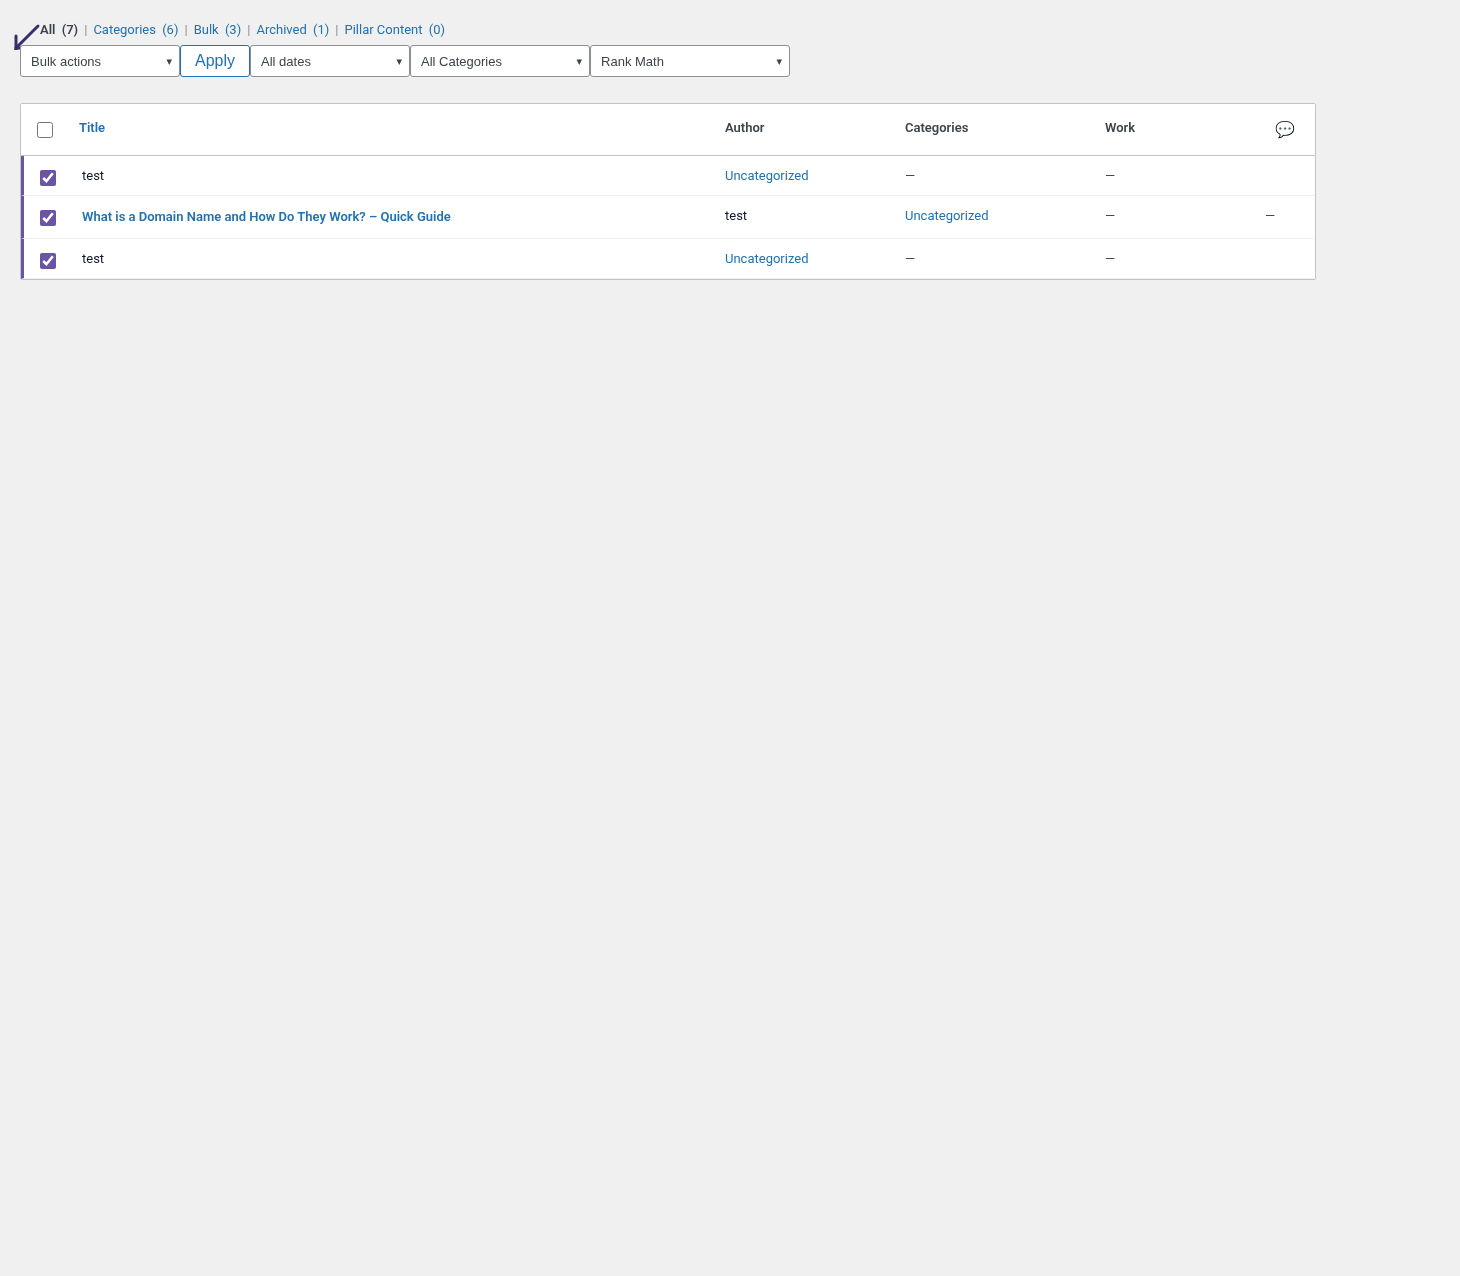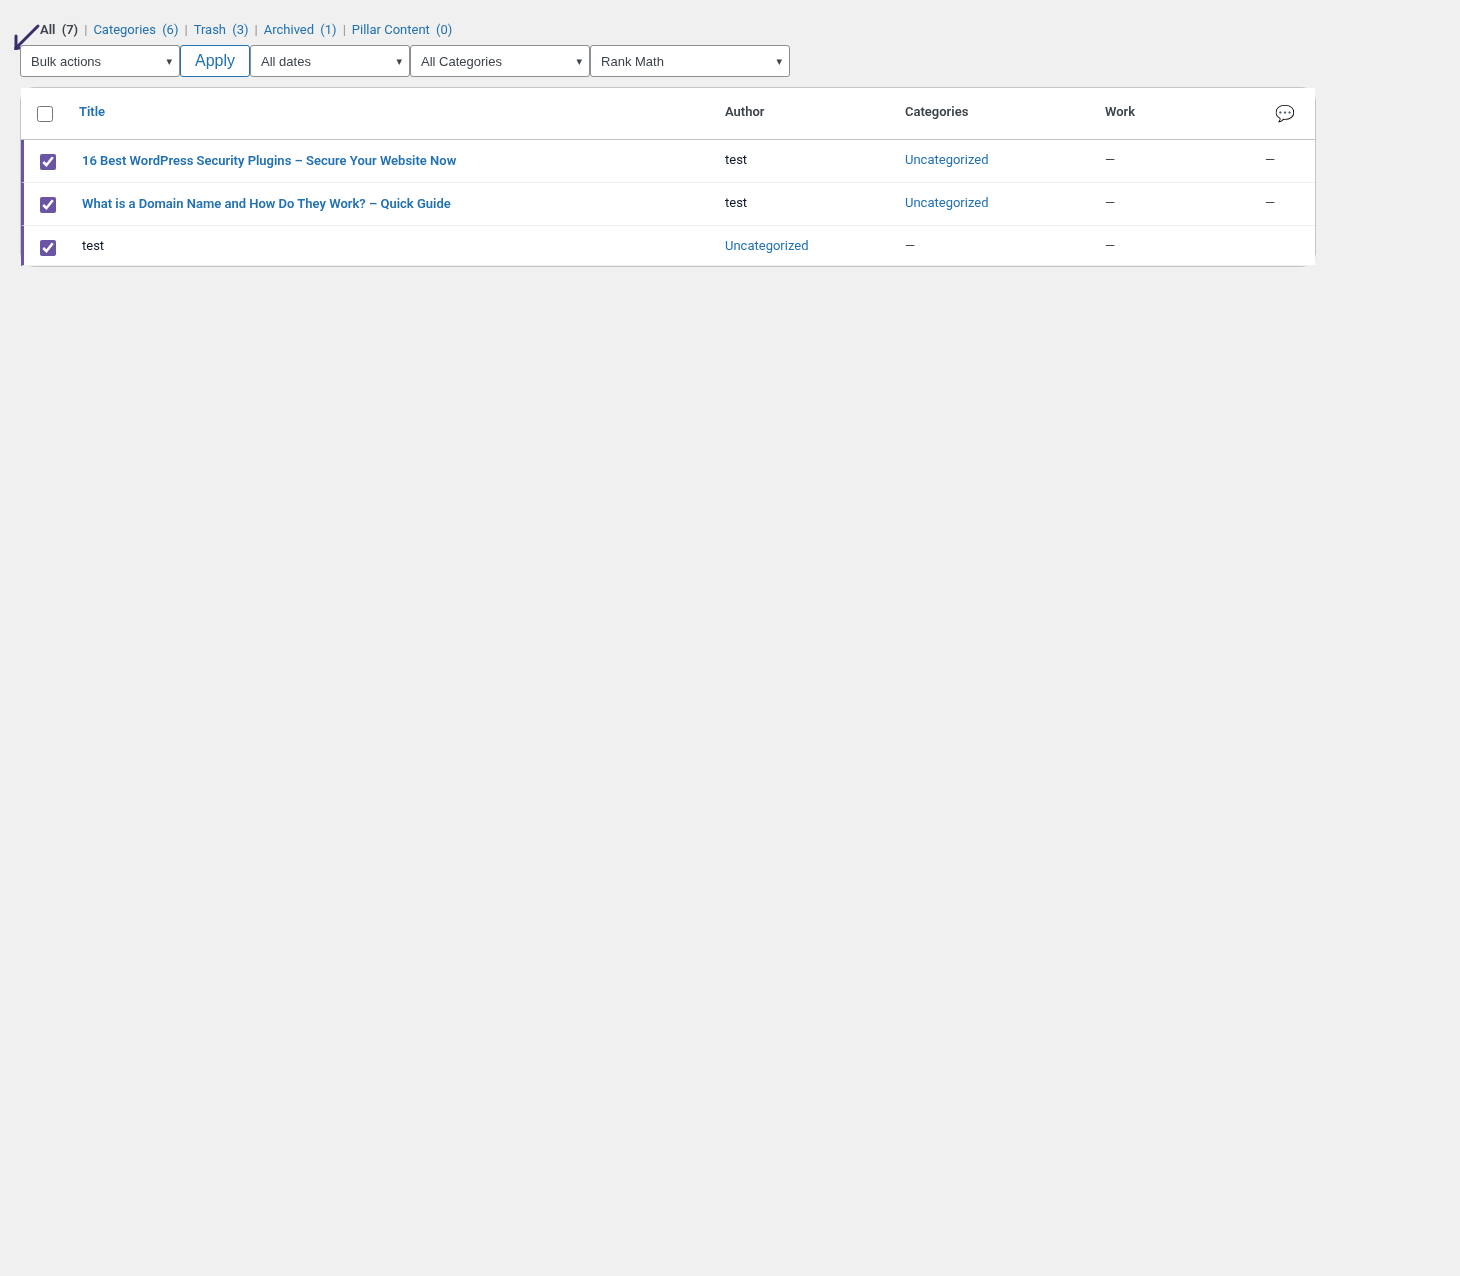--- a/index.html
+++ b/index.html
@@ -74,23 +74,23 @@
       color: #2271b1;
       border-radius: 3px;
       padding: 4px 14px;
       font-size: 16px;
       cursor: pointer;
       height: 32px;
       font-weight: 400;
     }
     .table-container {
       background: #fff;
-      margin: 0 20px;
+      margin: 16px 20px;
       border: 1px solid #c3c4c7;
-      border-radius: 14px;
+      border-radius: 2px;
     }
     .table-header {
       display: grid;
       grid-template-columns: 48px 1fr 180px 200px 160px 60px;
       padding: 8px 0;
       border-bottom: 1px solid #c3c4c7;
       background: #fff;
     }
     .th {
       padding: 8px 10px;
@@ -198,21 +198,21 @@
           <span>All</span>
           <span style="margin-left:3px;">(7)</span>
         </span>
         <span class="separator">|</span>
         <span class="link">
           <span>Categories</span>
           <span style="margin-left:3px;">(6)</span>
         </span>
         <span class="separator">|</span>
         <span class="link">
-          <span>Trash</span>
+          <span>Bulk</span>
           <span style="margin-left:3px;">(3)</span>
         </span>
         <span class="separator">|</span>
         <span class="link">
           <span>Archived</span>
           <span style="margin-left:3px;">(1)</span>
         </span>
         <span class="separator">|</span>
         <span class="link">
           <span>Pillar Content</span>
@@ -262,23 +262,20 @@
       <div class="th">Work</div>
       <div class="th center">
         <span style="font-size:16px; color:#3c434a;">💬</span>
       </div>
     </div>
 
     <div class="table-row selected">
       <div class="row-checkbox">
         <input type="checkbox" checked="" style="">
       </div>
-      <div class="cell">
-        <a class="post-title">16 Best WordPress Security Plugins – Secure Your Website Now</a>
-      </div>
       <div class="cell author-cell">test</div>
       <div class="cell category-cell">Uncategorized</div>
       <div class="cell tags-cell dash">—</div>
       <div class="cell dash">—</div>
     </div>
 
     <div class="table-row selected">
       <div class="row-checkbox">
         <input type="checkbox" checked="" style="">
       </div>

